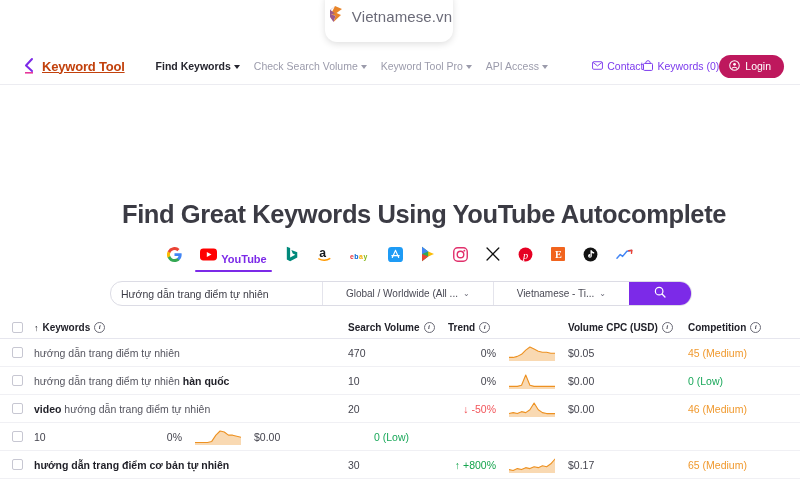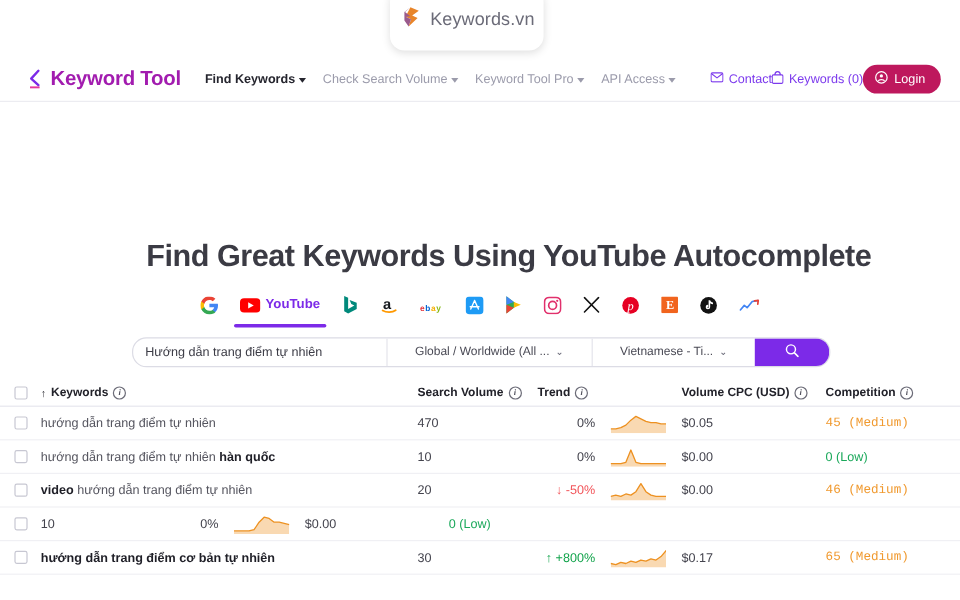--- a/index.html
+++ b/index.html
@@ -57,30 +57,31 @@
     align-items: center;
     gap: 6px;
     margin-left: 22px;
   }
   .brand-mark {
     width: 14px;
     height: 18px;
     position: relative;
   }
   .brand-name {
-    font-size: 17px;
+    font-size: 13px;
     font-weight: bold;
-    color: #a21caf;
+    color: #c2410c;
     letter-spacing: -0.2px;
+    text-decoration: underline;
   }
   .nav-links {
     display: flex;
     align-items: center;
     gap: 14px;
-    margin-left: 20px;
+    margin-left: 31px;
   }
   .nav-link {
     font-size: 10.5px;
     color: #9b9bab;
     display: flex;
     align-items: center;
     gap: 3px;
     white-space: nowrap;
     cursor: pointer;
   }
@@ -145,21 +146,21 @@
     top: 243px;
     left: 0;
     width: 800px;
     display: flex;
     align-items: center;
     justify-content: center;
     gap: 0px;
   }
   .plat {
     display: flex;
-    align-items: flex-start;
+    align-items: flex-end;
     gap: 4px;
     padding: 3px 9px 7px 9px;
     cursor: pointer;
     position: relative;
   }
   .plat-label {
     font-size: 11px;
     color: #7c2ae8;
     font-weight: bold;
   }
@@ -301,34 +302,34 @@
     display: inline-flex;
     align-items: center;
     justify-content: flex-end;
     gap: 3px;
   }
   .trend-up { color: #14a44d; }
   .trend-down { color: #f2555a; }
   .trend-flat { color: #44444e; }
   .spark { width: 46px; height: 16px; display: block; }
 
-  .comp-med { color: #f0992e; font-family: Liberation Mono, monospace; }
+  .comp-med { color: #f0992e; }
   .comp-low { color: #1aa85a; }
 </style>
 </head>
 <body>
 
 <div class="skillmall-badge">
   <span>
     <svg width="20" height="20" viewBox="0 0 20 20">
       <path d="M9 2 L16 5 L10.5 9 L15 11 L7.5 18 L9.5 12 L5 10 Z" fill="#e8852a"></path>
       <path d="M9 2 L4.5 6 L9 9.5 L5 10 L9.5 12 L7.5 18 L4 13 L4 6 Z" fill="#9a5a8c"></path>
     </svg>
   </span>
-  <span class="sm-text">Keywords.vn</span>
+  <span class="sm-text">Vietnamese.vn</span>
 </div>
 
 <div class="navbar">
   <div class="brand">
     <span class="brand-mark">
       <svg width="14" height="18" viewBox="0 0 14 18">
         <path d="M10 2 L4 8.5 L10 14" stroke="#7c2ae8" stroke-width="2" fill="none" stroke-linecap="round" stroke-linejoin="round"></path>
         <rect x="3" y="15" width="8" height="1.6" fill="#e6389b"></rect>
       </svg>
     </span>

